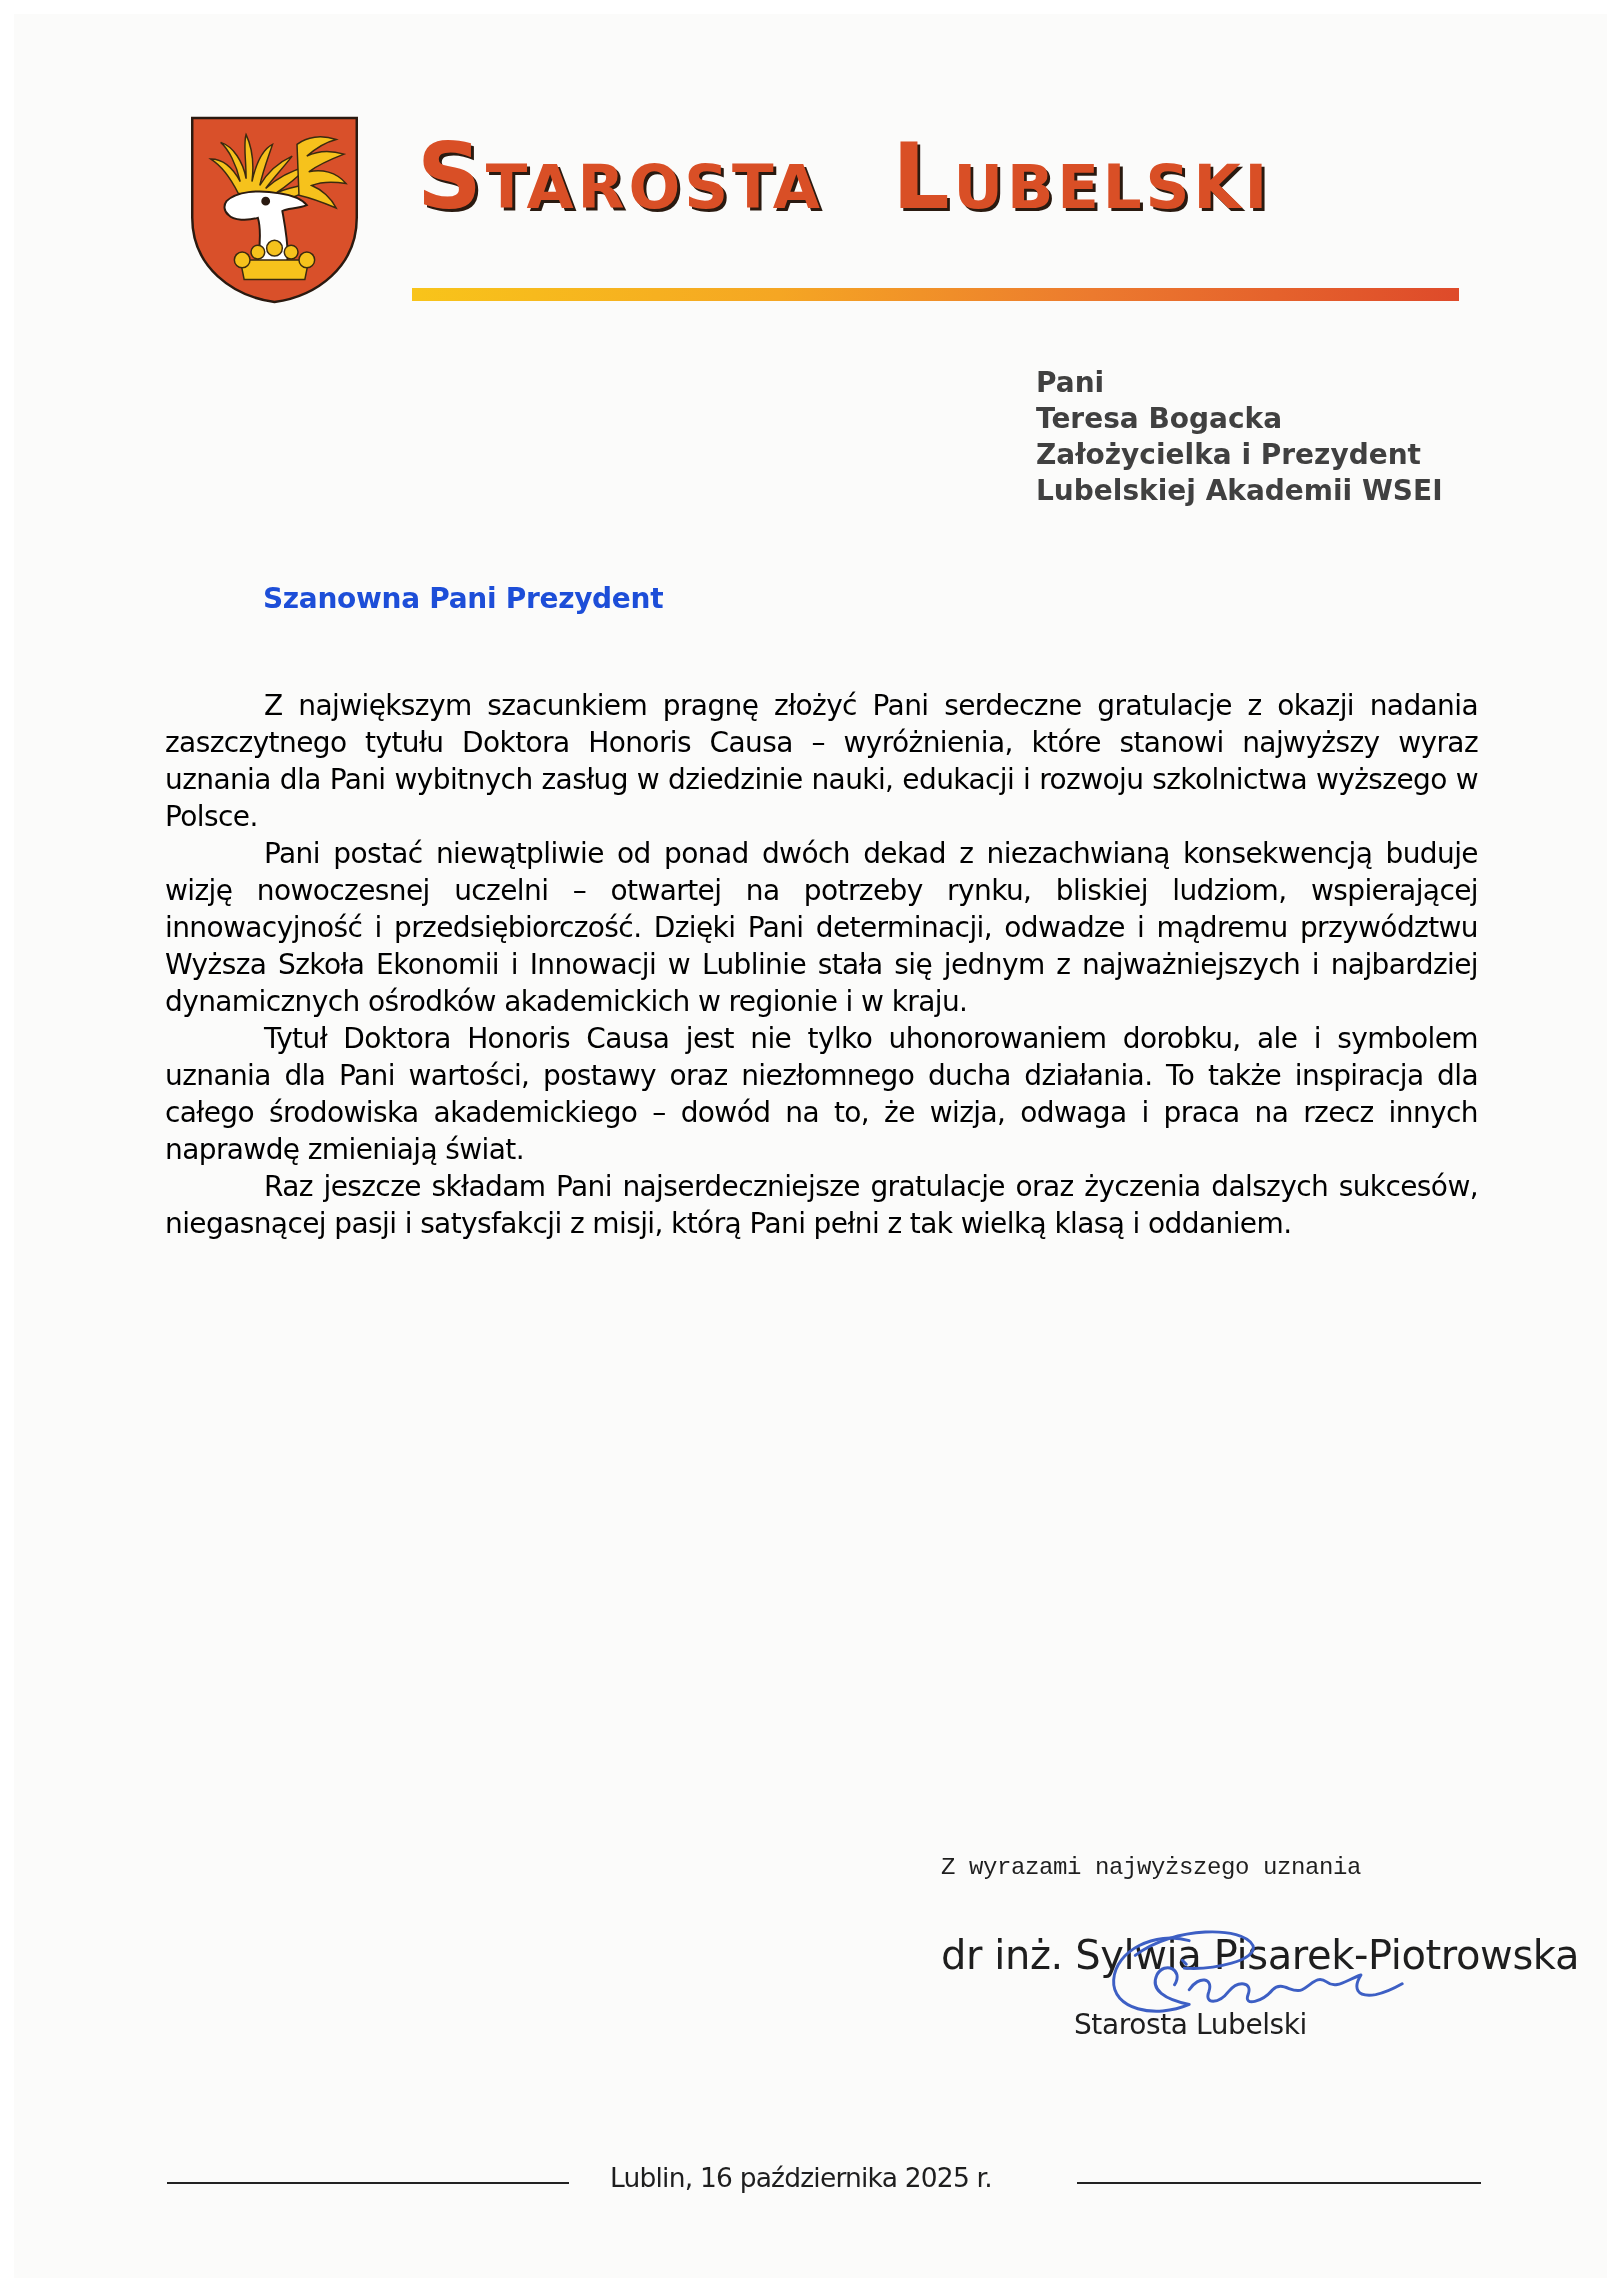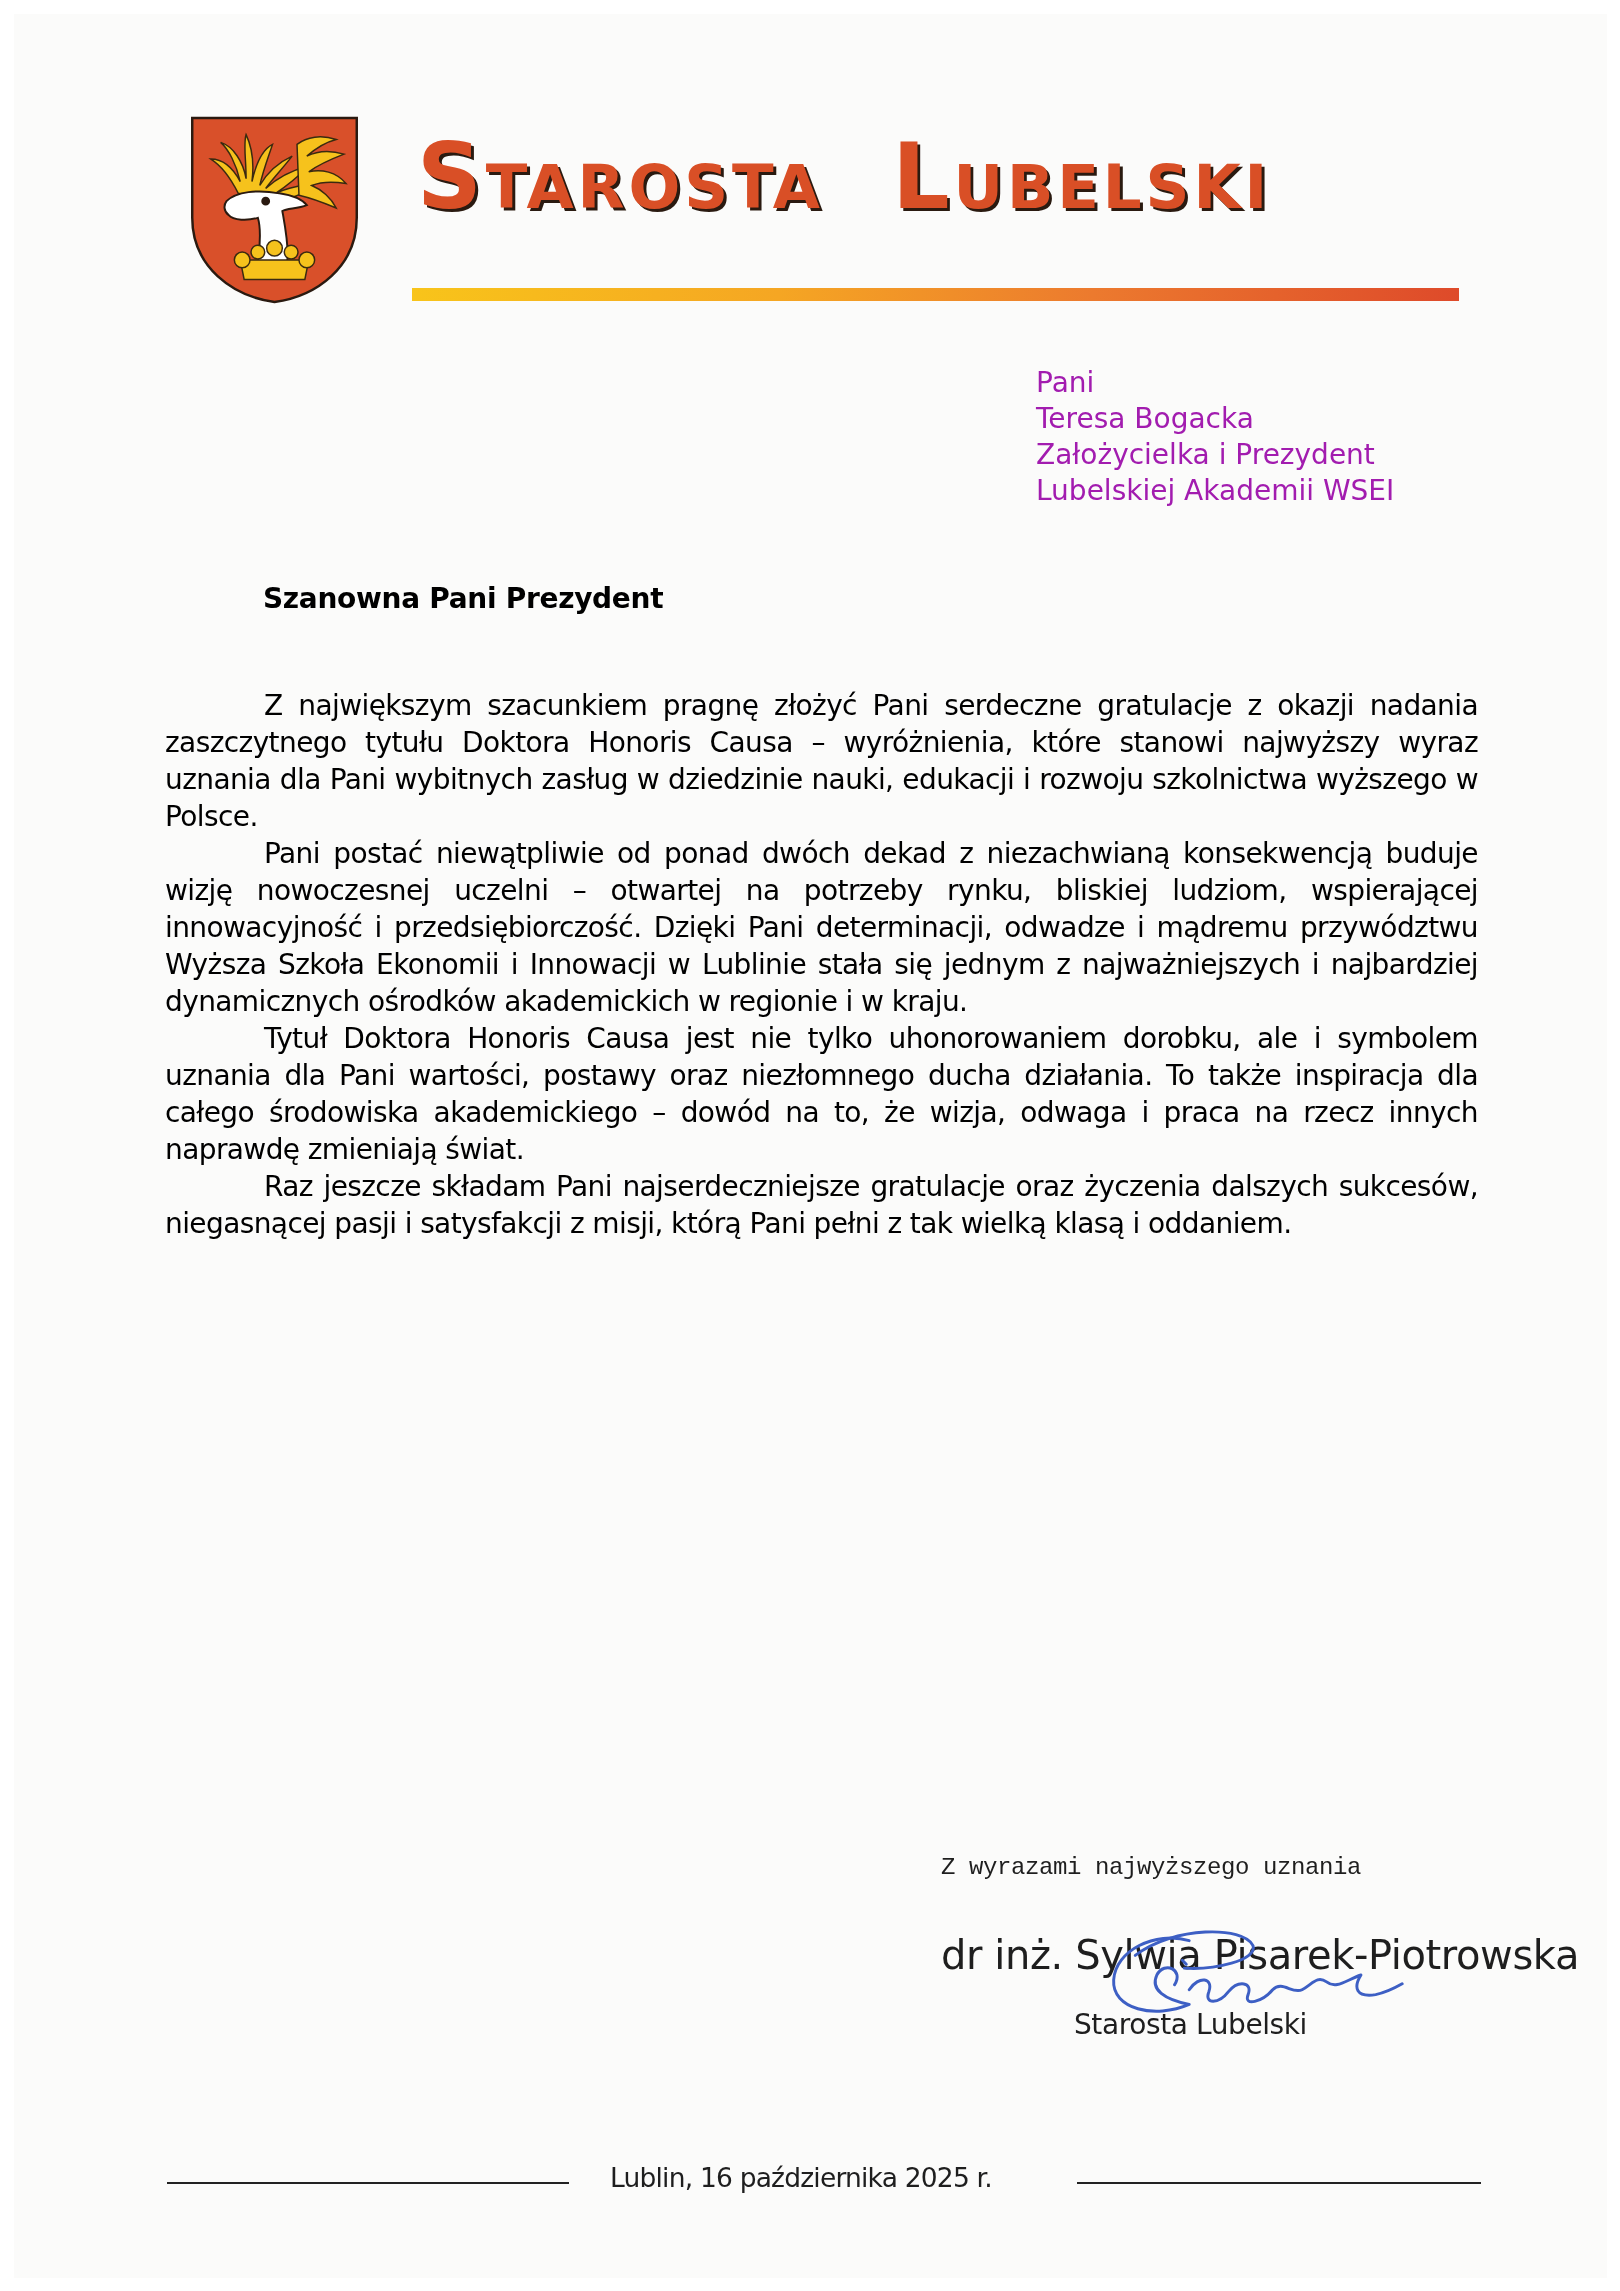--- a/index.html
+++ b/index.html
@@ -40,35 +40,35 @@
     .header-bar {
       position: absolute;
       left: 412px; top: 288px;
       width: 1047px; height: 12.7px;
       background: linear-gradient(to right, #f8c41a 0%, #f5a623 35%, #ec7a2e 65%, #de4a2a 100%);
     }
     
     .recipient {
       position: absolute;
       left: 1036px; top: 365px;
-      font-weight: normal;
+      font-weight: bold;
       font-size: 28px;
       line-height: 36px;
-      color: #a21caf;
+      color: #404040;
     }
     .recipient div { white-space: nowrap; }
     
     .salutation {
       position: absolute;
       left: 263px; top: 582px;
       font-weight: bold;
       font-size: 28px;
       font-family: "DejaVu Sans", sans-serif;
       letter-spacing: -0.3px;
-      color: #000000;
+      color: #1d4ed8;
     }
     
     .body-text {
       position: absolute;
       left: 165px; top: 667px;
       width: 1313px;
       font-size: 28px;
       line-height: 37px;
       text-align: justify;
       color: #000000;

